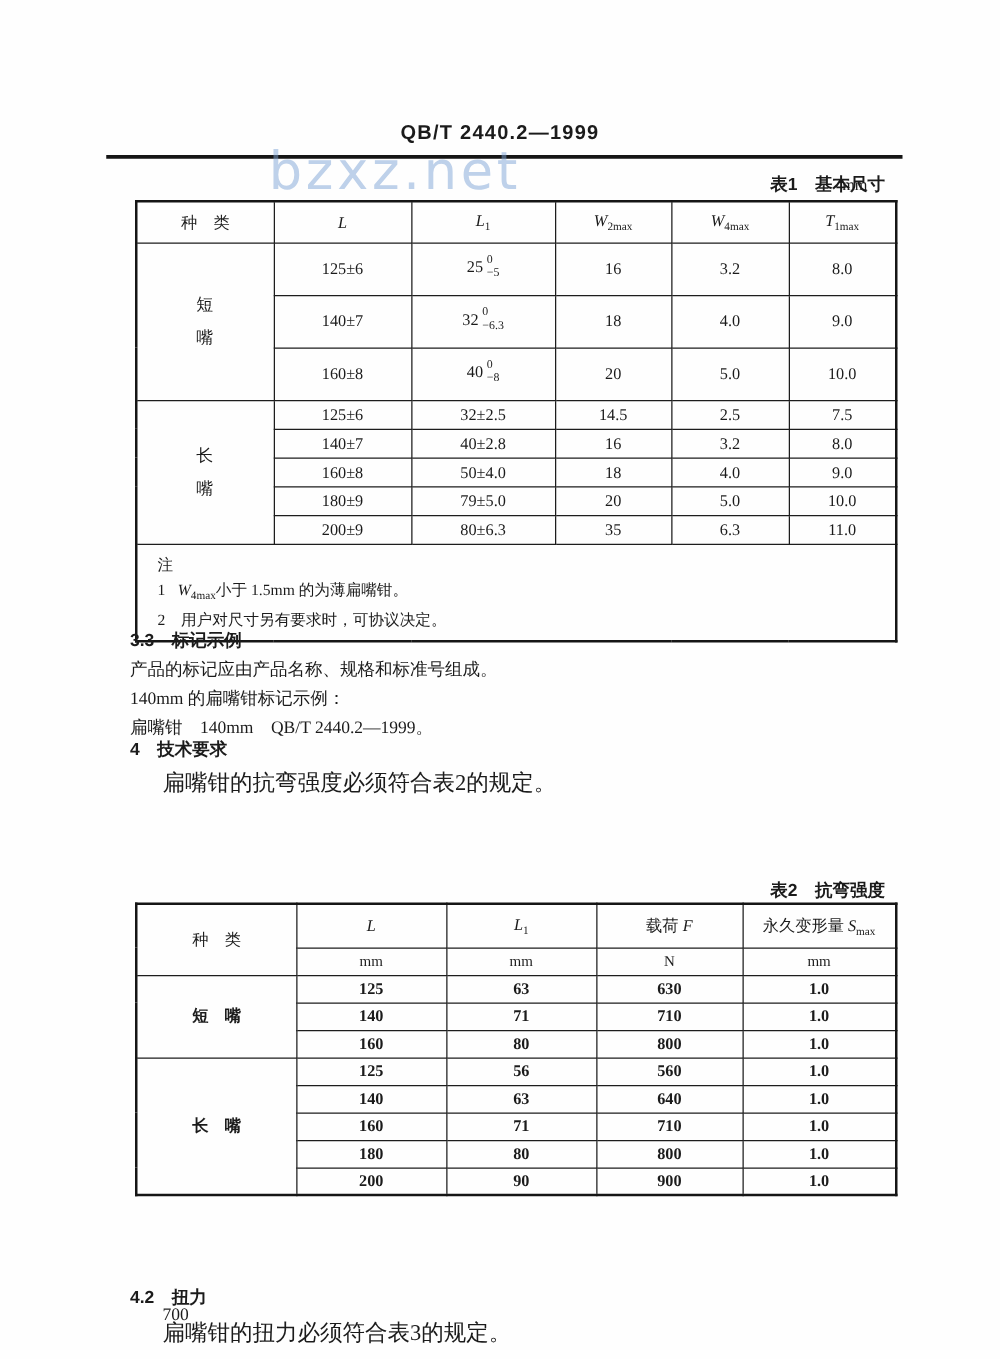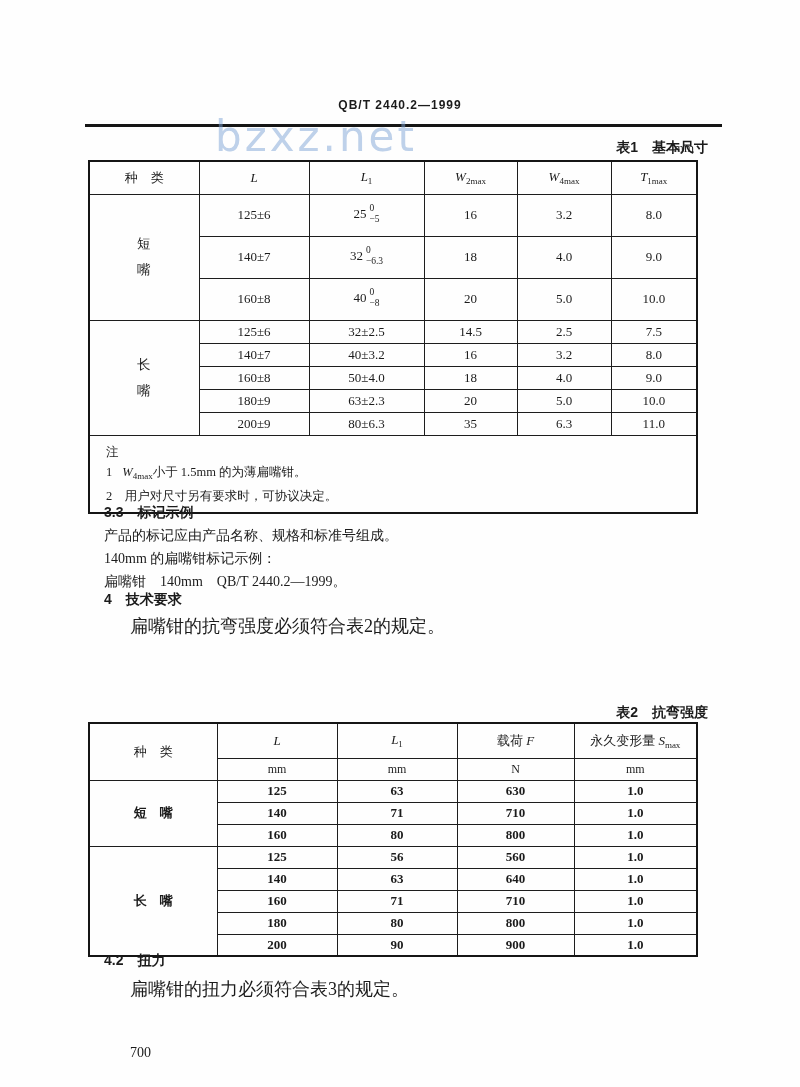--- a/index.html
+++ b/index.html
@@ -8,21 +8,21 @@
     width:800px; height:1087px; position:relative;
     font-family:"Liberation Serif","DejaVu Serif",serif;
     color:#1b1b1b;
   }
   .page { position:absolute; inset:0; background:#fefefe; overflow:hidden; }
 
   
   .doc-number {
     position:absolute; top:98px; left:0; width:100%;
     text-align:center; font-family:"Liberation Sans",sans-serif;
-    font-weight:bold; font-size:12px; letter-spacing:1px;
+    font-weight:bold; font-size:16px; letter-spacing:1px;
   }
   .header-rule {
     position:absolute; top:124px; left:85px; width:637px; height:3px;
     background:#151515;
   }
 
   
   .watermark {
     position:absolute; top:112px; left:215px; z-index:6;
     font-family:"DejaVu Sans",sans-serif; font-weight:normal;
@@ -35,21 +35,21 @@
   .tbl-caption .cap-title {
     display:block; text-align:right;
     font-family:"Liberation Sans",sans-serif; font-weight:bold; font-size:14px;
   }
   .tbl-caption .cap-unit {
     position:absolute; right:14px; top:1px; font-size:13px;
     font-family:"Liberation Serif",serif; font-weight:normal;
   }
 
   
-  table { border-collapse:collapse; table-layout:fixed; position:absolute; left:88px; background:transparent; }
+  table { border-collapse:collapse; table-layout:fixed; position:absolute; left:108px; background:transparent; }
   th, td {
     border:1px solid #1d1d1d; text-align:center; vertical-align:middle;
     font-size:13px; font-weight:normal; padding:0 2px;
   }
   .t1 { top:160px; width:608px; border:2px solid #151515; }
   .t2 { top:722px; width:608px; border:2px solid #151515; }
 
   .t1 .head th { height:33px; }
   .t1 .r-tall td { height:42px; }
   .t1 .r-short td { height:23px; }
@@ -79,21 +79,21 @@
   
   .text-block { position:absolute; top:504px; left:104px; width:620px; font-size:14px; }
   .sec-h {
     font-family:"Liberation Sans",sans-serif; font-weight:bold; font-size:14px;
   }
   .sec-p { margin-left:26px; margin-top:5px; font-size:18px; }
   .text-block .gap-lg { }
   .text-block .gap-md { margin-top:10px; }
   .s33-p { margin-top:5px; }
 
-  .block-42 { position:absolute; top:952px; left:104px; width:620px; font-size:14px; }
+  .block-42 { position:absolute; top:1029px; left:104px; width:620px; font-size:14px; }
   .block-42 .sec-p { margin-top:7px; }
 
   .page-footer {
     position:absolute; top:1045px; left:130px; font-size:14px;
     font-family:"Liberation Serif",serif;
   }
 </style>
 </head>
 <body>
 
@@ -165,35 +165,35 @@
       <td rowspan="5" class="group-cell">长
 嘴</td>
       <td>125±6</td>
       <td>32±2.5</td>
       <td>14.5</td>
       <td>2.5</td>
       <td>7.5</td>
     </tr>
     <tr class="r-short">
       <td>140±7</td>
-      <td>40±3.2</td>
+      <td>40±2.8</td>
       <td>16</td>
       <td>3.2</td>
       <td>8.0</td>
     </tr>
     <tr class="r-short">
       <td>160±8</td>
       <td>50±4.0</td>
       <td>18</td>
       <td>4.0</td>
       <td>9.0</td>
     </tr>
     <tr class="r-short">
       <td>180±9</td>
-      <td>63±2.3</td>
+      <td>79±5.0</td>
       <td>20</td>
       <td>5.0</td>
       <td>10.0</td>
     </tr>
     <tr class="r-short">
       <td>200±9</td>
       <td>80±6.3</td>
       <td>35</td>
       <td>6.3</td>
       <td>11.0</td>

